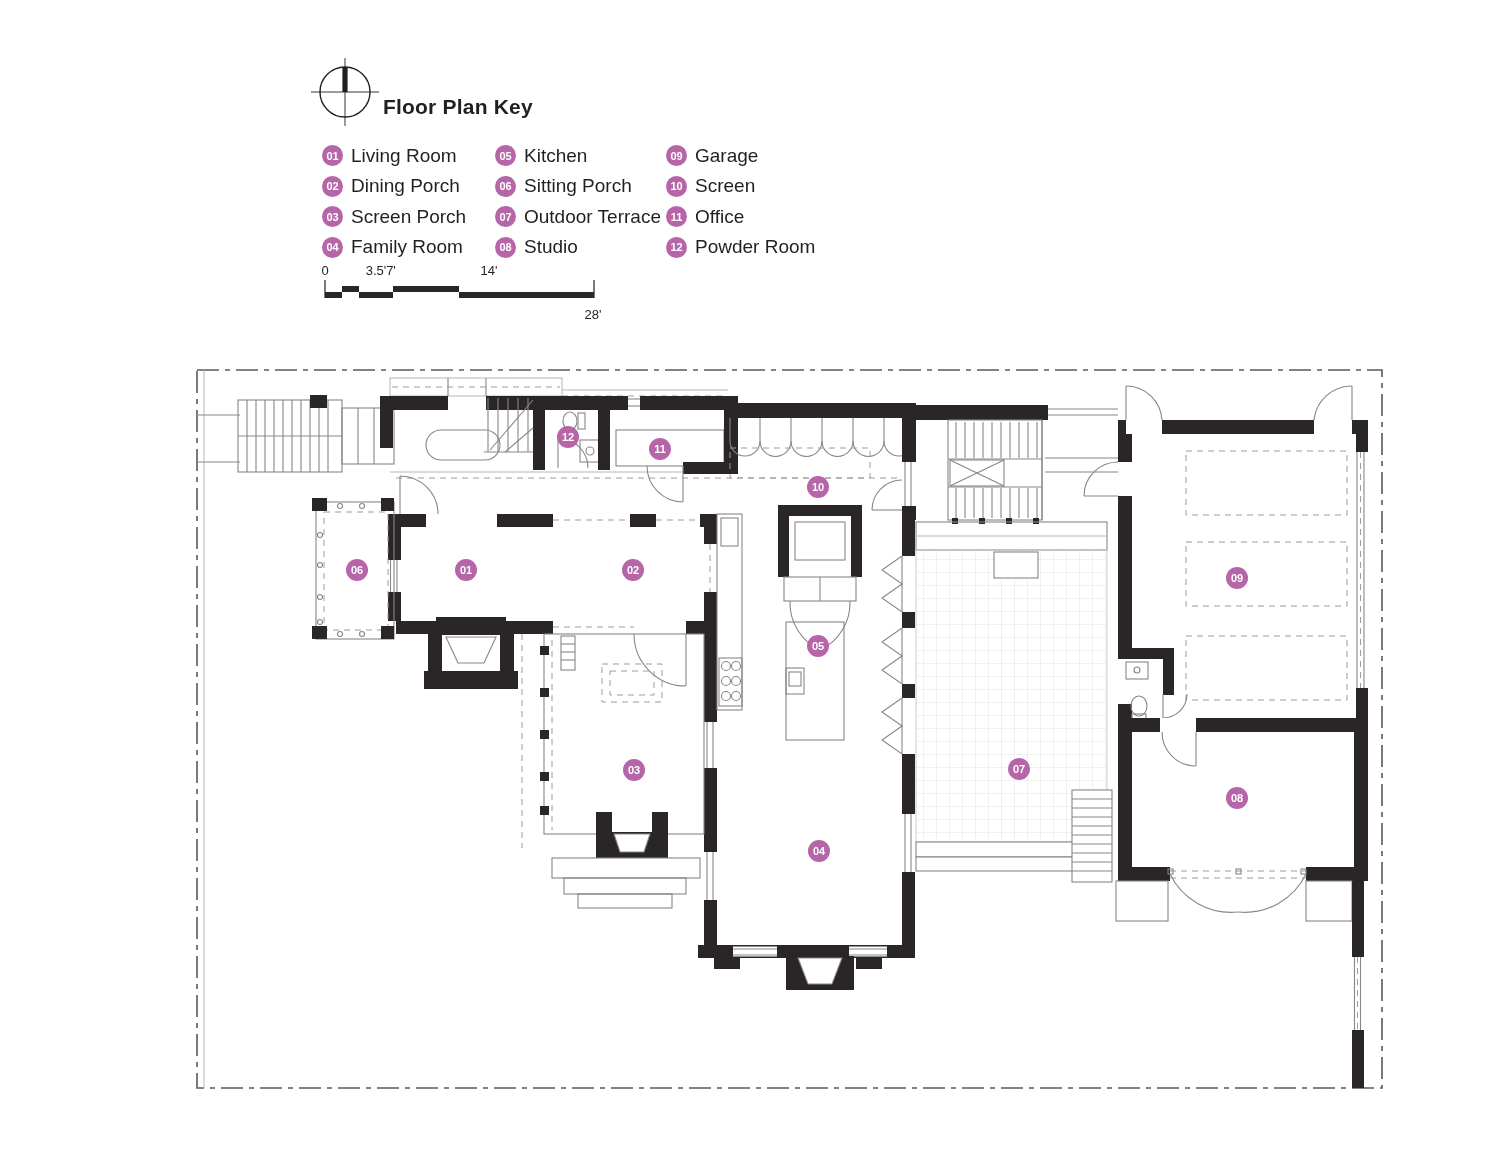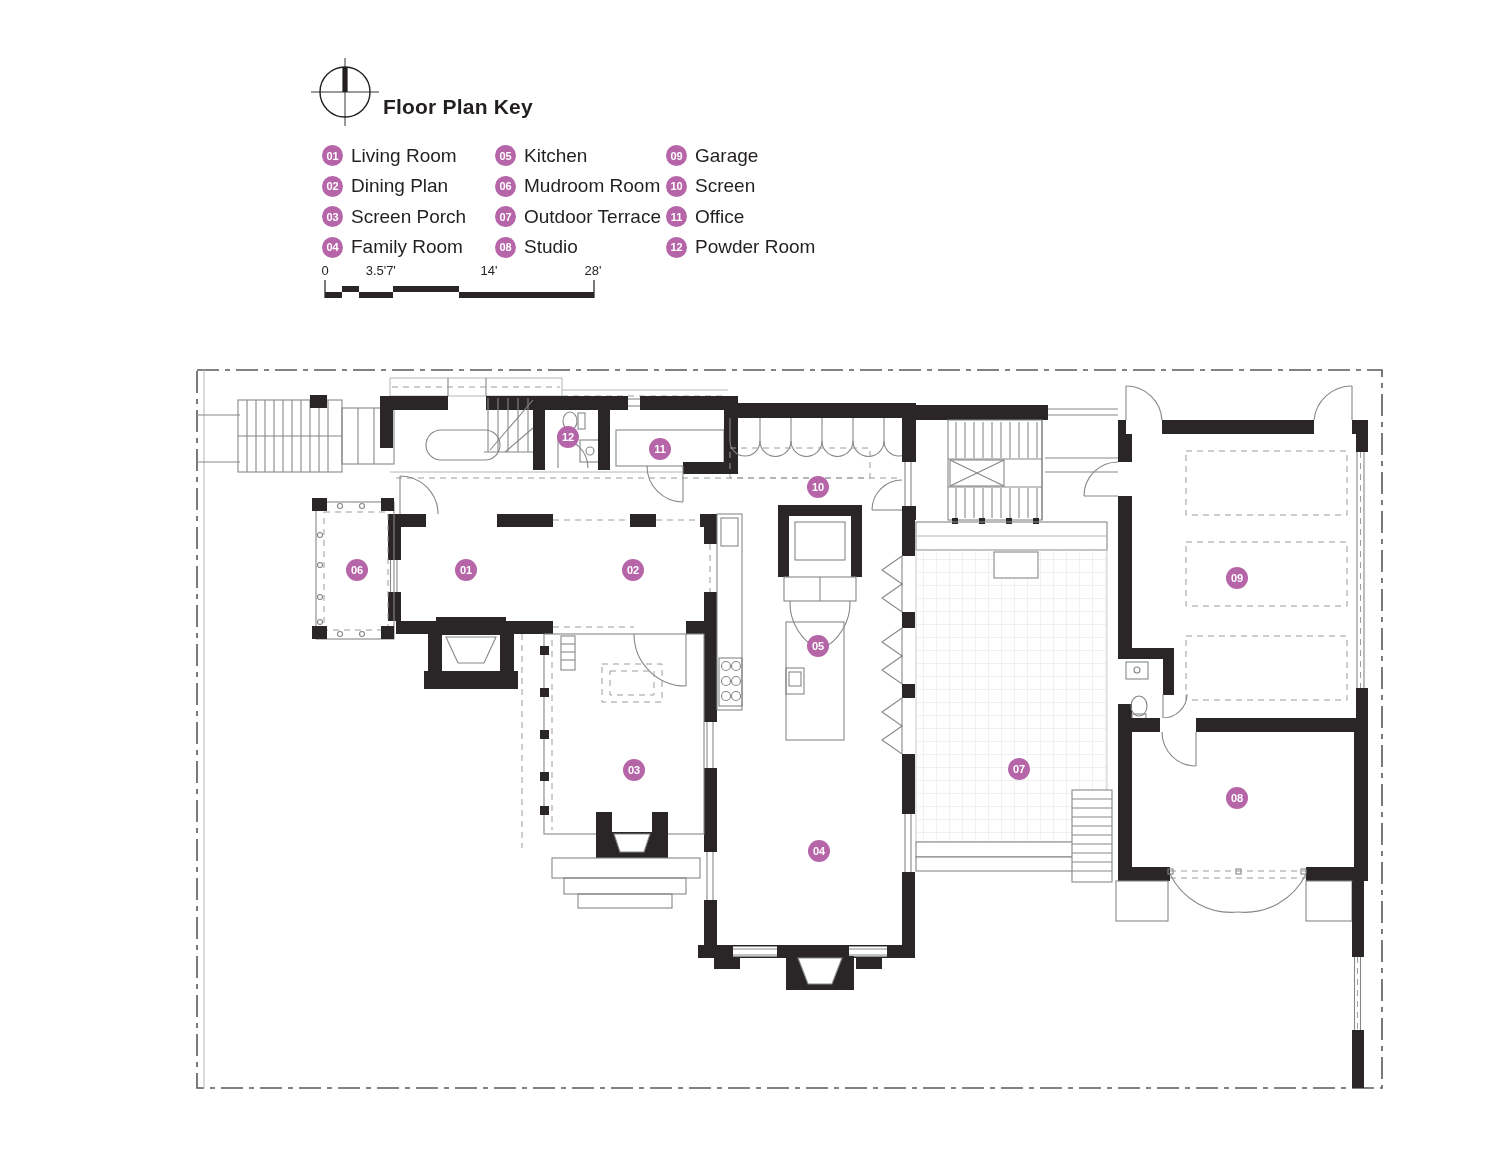--- a/index.html
+++ b/index.html
@@ -44,39 +44,39 @@
   <div class="plan-title">Floor Plan Key</div>
 
   <div id="legend-cols">
       <div class="lg-col" style="left: 322px;">
         <div class="lg-row">
           <span class="badge" style="background: rgb(181, 101, 168);">01</span>
           <span class="lg-label">Living Room</span>
         </div>
         <div class="lg-row">
           <span class="badge" style="background: rgb(181, 101, 168);">02</span>
-          <span class="lg-label">Dining Plan</span>
+          <span class="lg-label">Dining Porch</span>
         </div>
         <div class="lg-row">
           <span class="badge" style="background: rgb(181, 101, 168);">03</span>
           <span class="lg-label">Screen Porch</span>
         </div>
         <div class="lg-row">
           <span class="badge" style="background: rgb(181, 101, 168);">04</span>
           <span class="lg-label">Family Room</span>
         </div>
       </div>
       <div class="lg-col" style="left: 495px;">
         <div class="lg-row">
           <span class="badge" style="background: rgb(181, 101, 168);">05</span>
           <span class="lg-label">Kitchen</span>
         </div>
         <div class="lg-row">
           <span class="badge" style="background: rgb(181, 101, 168);">06</span>
-          <span class="lg-label">Mudroom Room</span>
+          <span class="lg-label">Sitting Porch</span>
         </div>
         <div class="lg-row">
           <span class="badge" style="background: rgb(181, 101, 168);">07</span>
           <span class="lg-label">Outdoor Terrace</span>
         </div>
         <div class="lg-row">
           <span class="badge" style="background: rgb(181, 101, 168);">08</span>
           <span class="lg-label">Studio</span>
         </div>
       </div>
@@ -98,21 +98,21 @@
           <span class="lg-label">Powder Room</span>
         </div>
       </div>
     </div>
 
   <div id="scale-ticks">
       <span class="tick" style="left: 325px;">0</span>
       <span class="tick" style="left: 376px;">3.5'</span>
       <span class="tick" style="left: 391px;">7'</span>
       <span class="tick" style="left: 458px; margin-left: 31px;">14'</span>
-      <span class="tick" style="left: 593px;">28'</span>
+      <span class="tick" style="left: 593px; margin-top: 44px;">28'</span>
     </div>
 
   <svg class="abs" style="left:0;top:0" width="700" height="320" aria-hidden="true">
     <line x1="325" y1="280" x2="325" y2="298" stroke="#231f20" stroke-width="1.2"></line>
     <line x1="594" y1="280" x2="594" y2="298" stroke="#231f20" stroke-width="1.2"></line>
     <rect class="sb" x="325" y="292" width="17" height="6"></rect>
     <rect class="sb" x="342" y="286" width="17" height="6"></rect>
     <rect class="sb" x="359" y="292" width="34" height="6"></rect>
     <rect class="sb" x="393" y="286" width="66" height="6"></rect>
     <rect class="sb" x="459" y="292" width="135" height="6"></rect>

